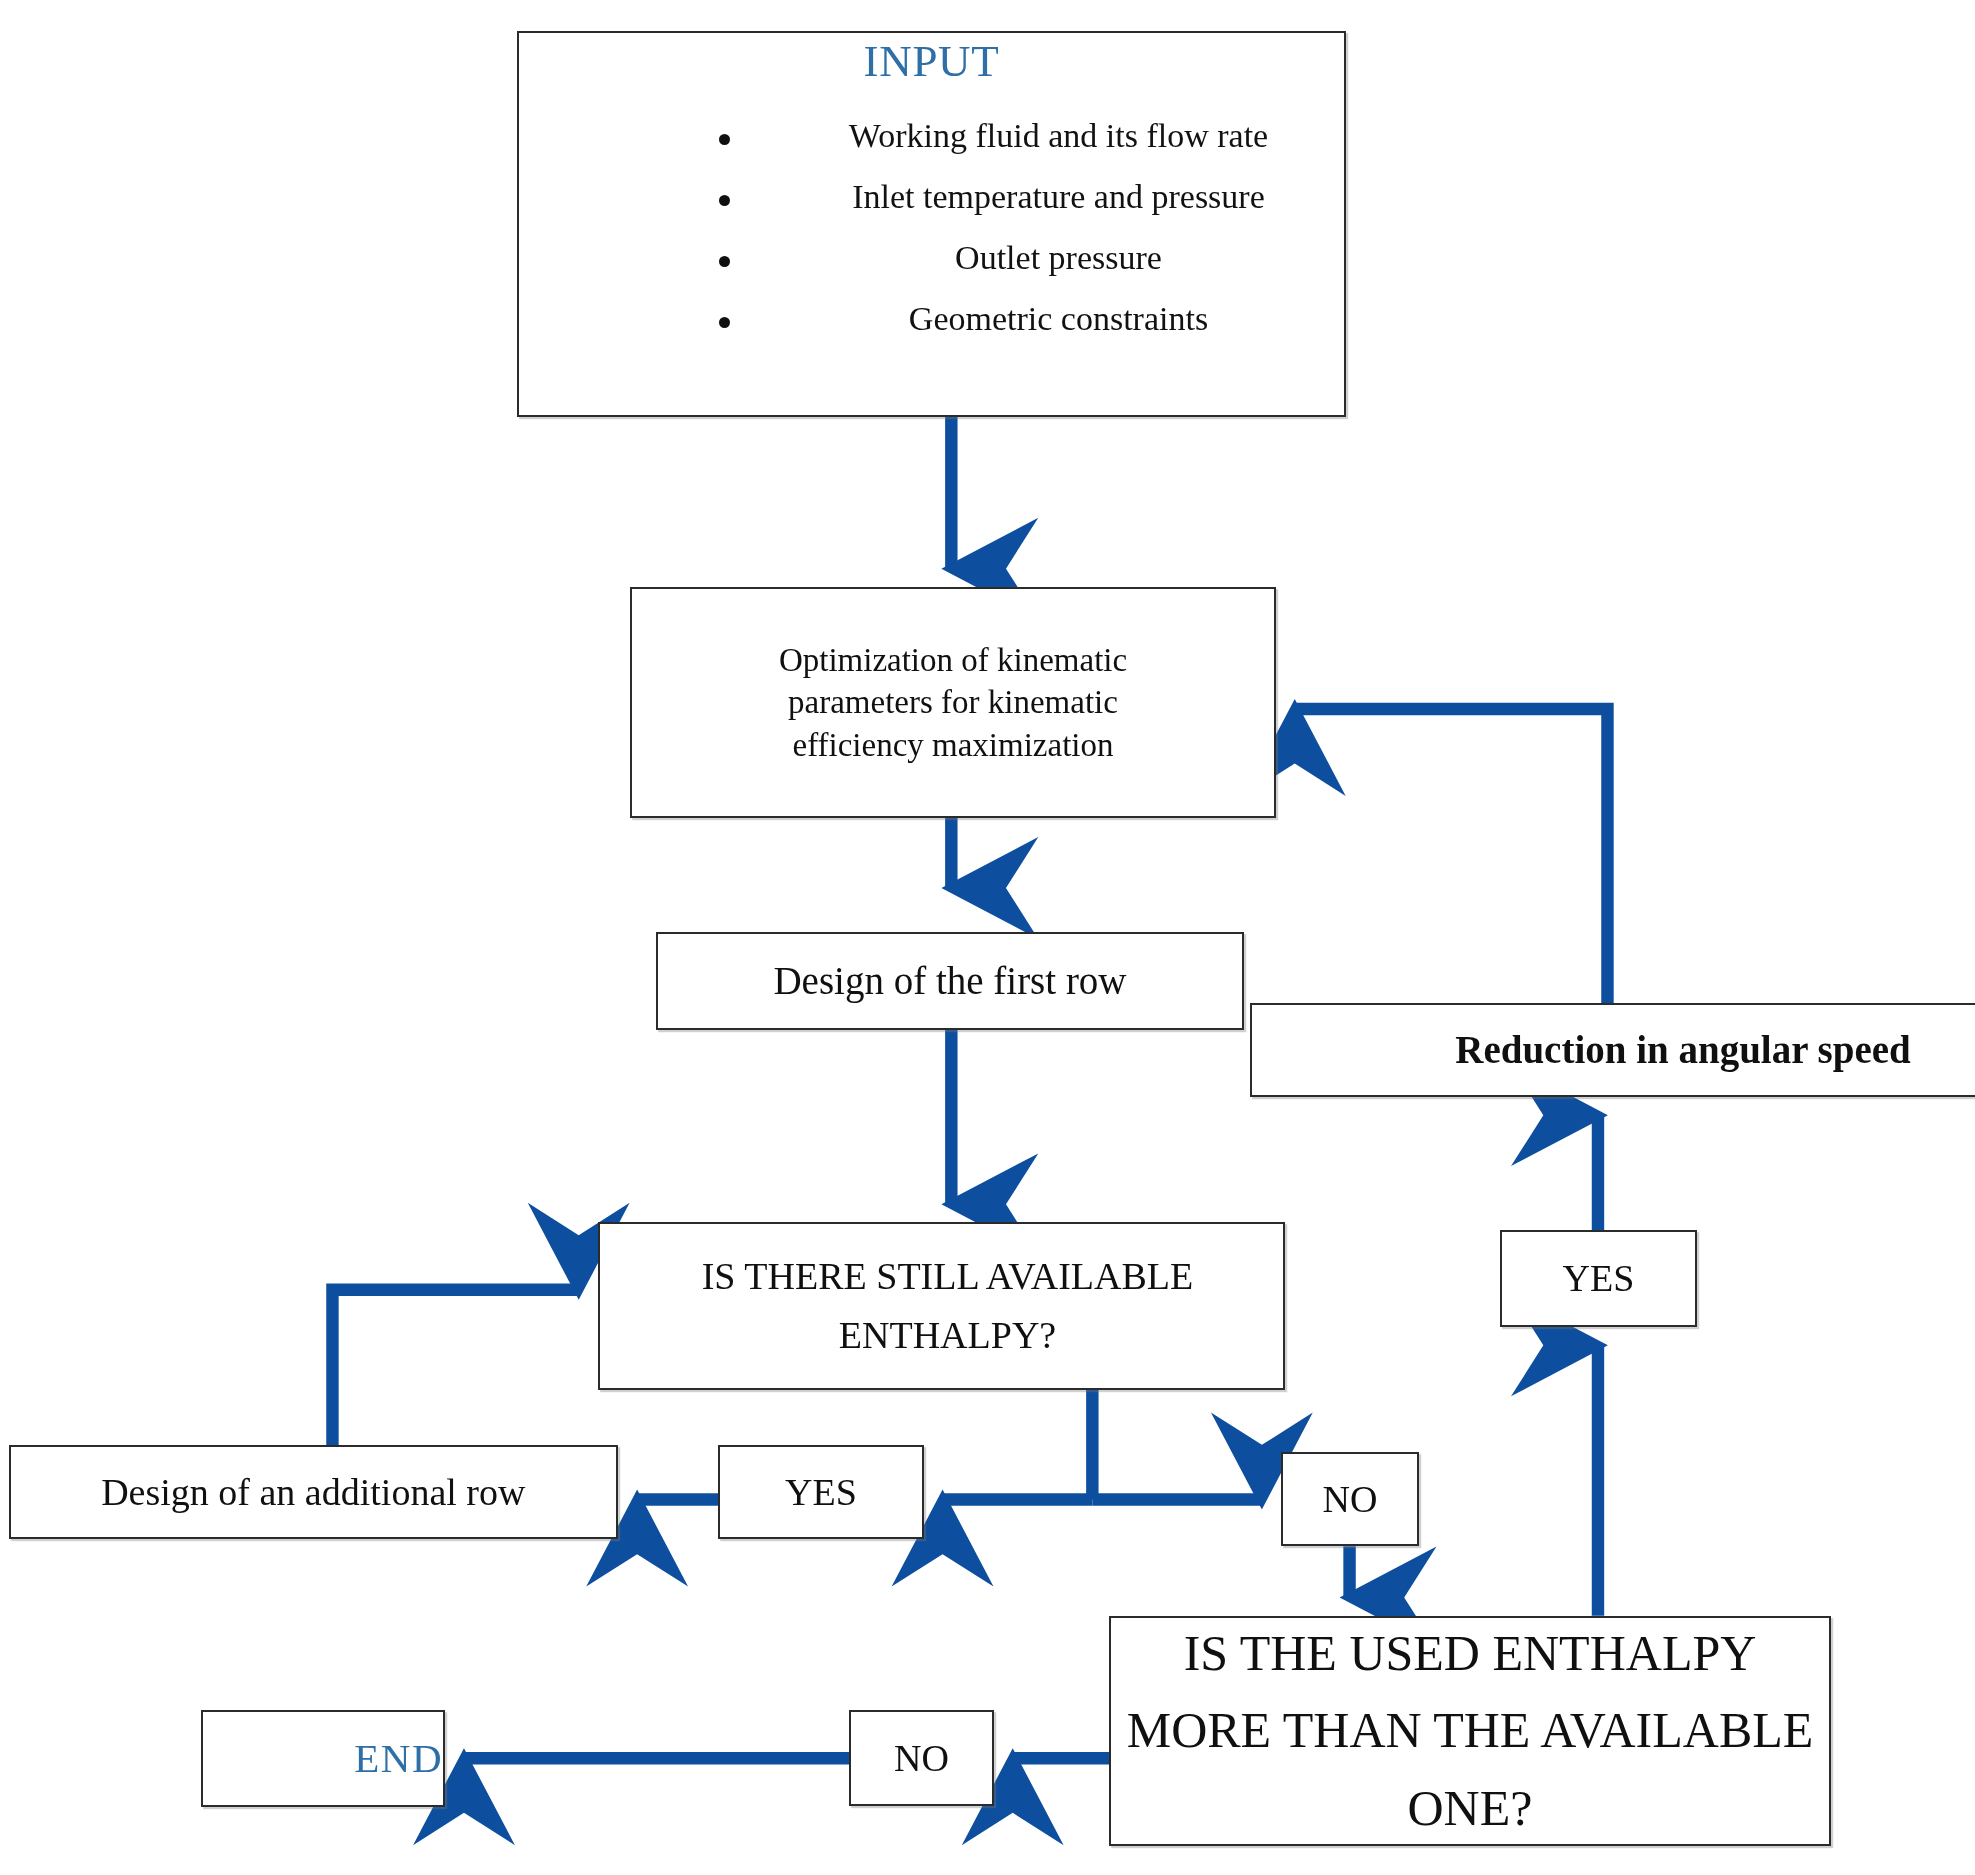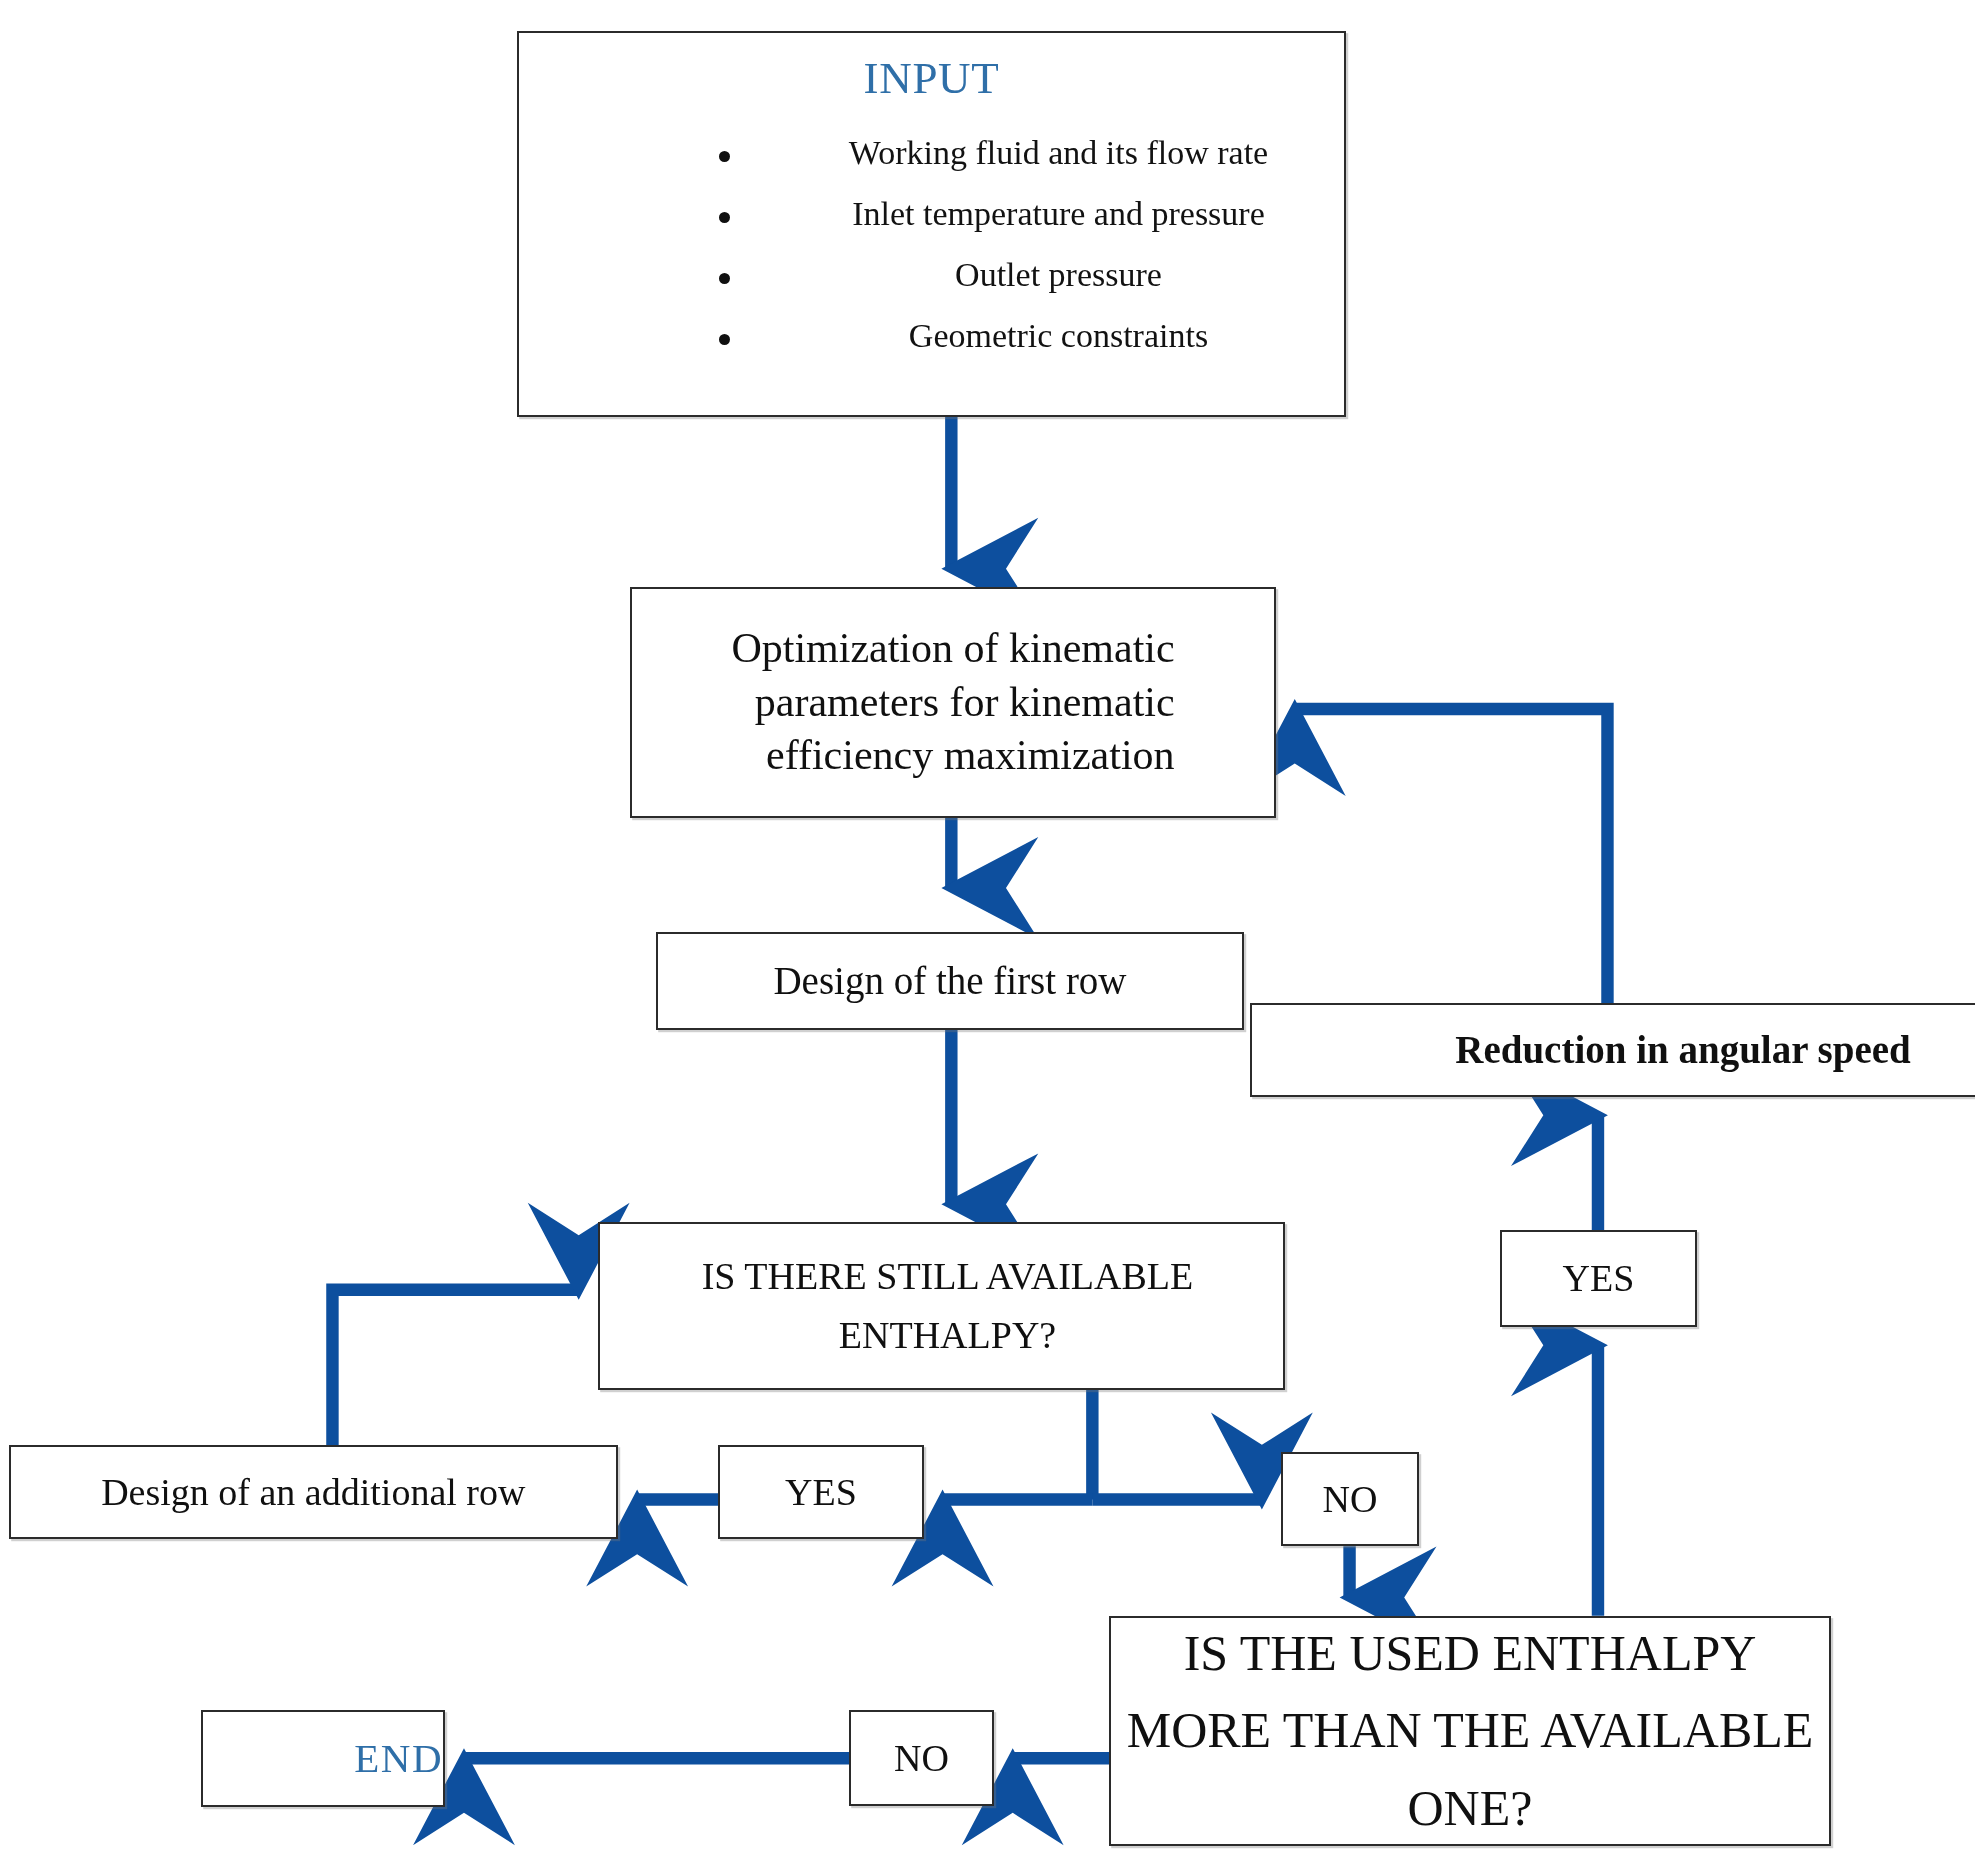--- a/index.html
+++ b/index.html
@@ -42,21 +42,21 @@
     white-space: pre-line;
   }
 
   
   #node-input {
     left: 517px;
     top: 31px;
     width: 829px;
     height: 386px;
     justify-content: flex-start;
-    padding-top: 19px;
+    padding-top: 2px;
   }
   #input-title {
     font-size: 45px;
     color: #2f6fa8;
     letter-spacing: 0.7px;
     margin-bottom: 32px;
   }
   #input-list {
     list-style: none;
     margin: 0;
@@ -85,21 +85,21 @@
     background: #101010;
   }
 
   
   #node-optimization {
     left: 630px;
     top: 587px;
     width: 646px;
     height: 231px;
   }
-  #node-optimization .node-text { font-size: 42px; text-align: right; }
+  #node-optimization .node-text { font-size: 33px; }
 
   
   #node-first-row {
     left: 656px;
     top: 932px;
     width: 588px;
     height: 98px;
   }
   #node-first-row .node-text { font-size: 39px; }
 

